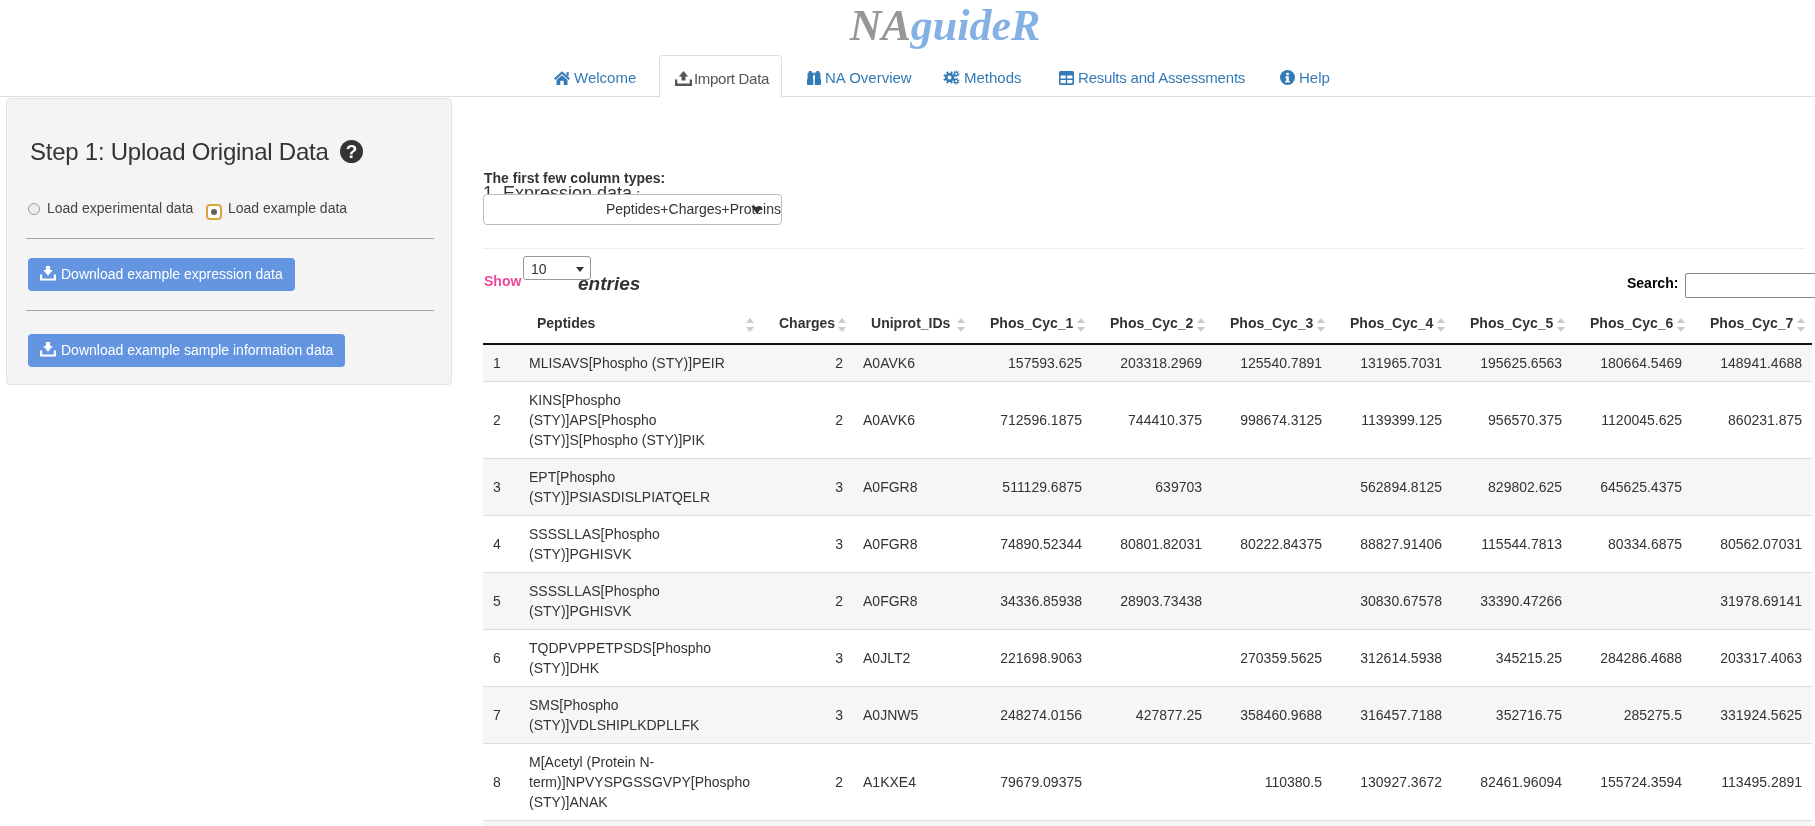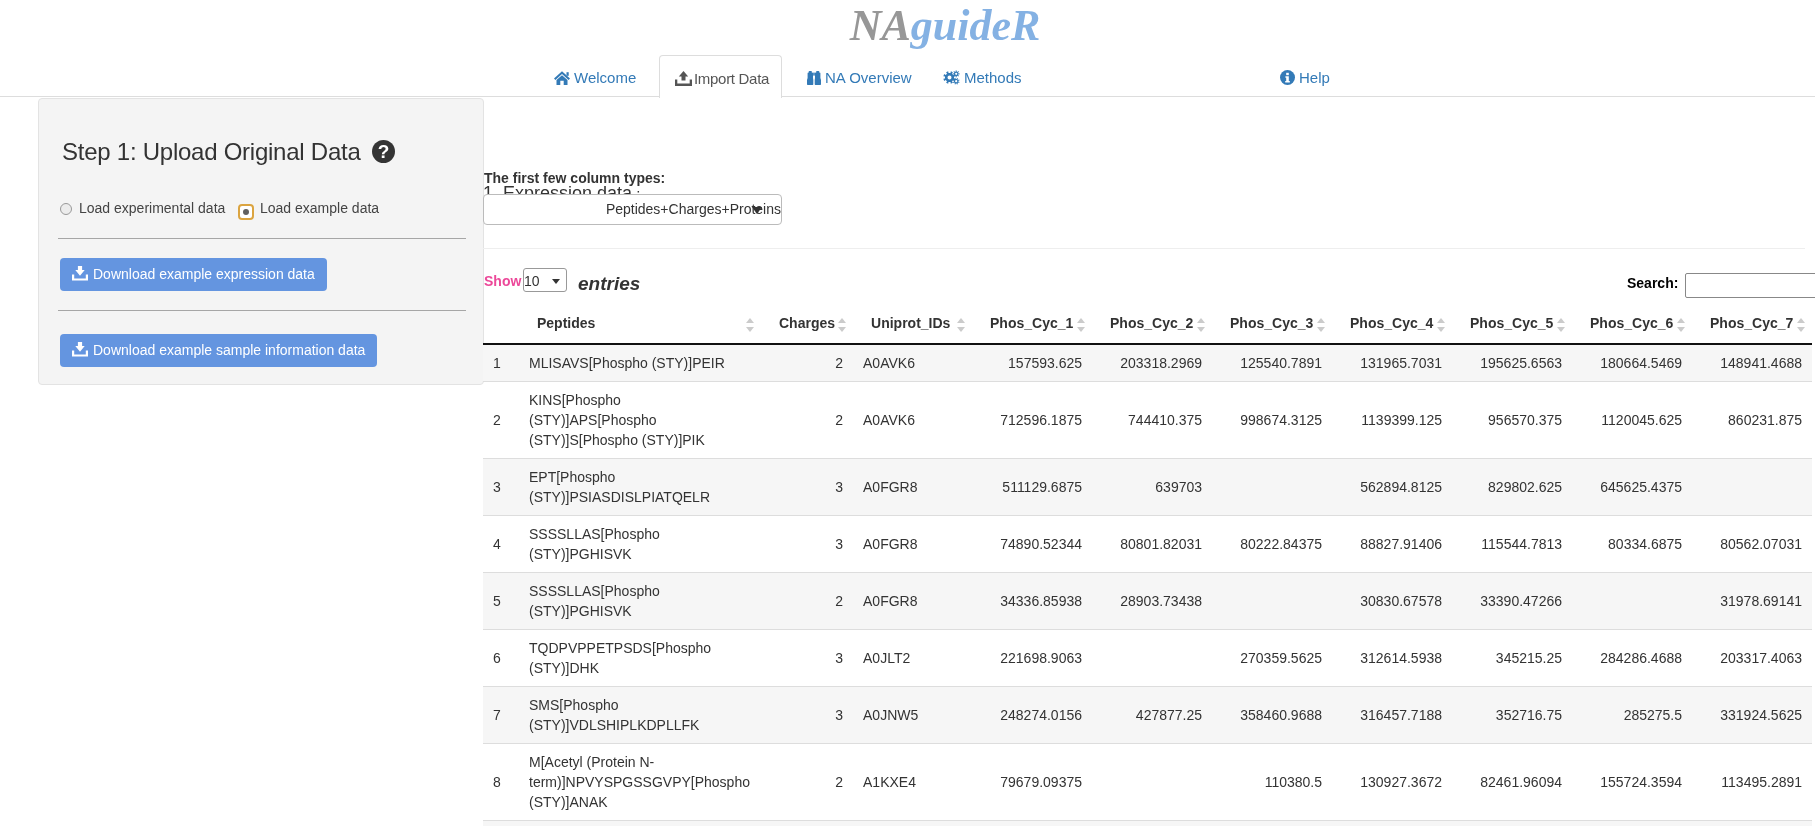--- a/index.html
+++ b/index.html
@@ -19,21 +19,21 @@
 .tab { position:absolute; top:56px; height:20px; padding:11px 15px 9px 15px; font-size:15px;
   color:#337ab7; text-decoration:none; white-space:nowrap; line-height:21px; }
 .tab svg { vertical-align:-2px; margin-right:4px; }
 .tab.active svg { margin-right:2px; }
 .tab.active { letter-spacing:-0.3px; }
 .tab.active { background:#fff; border:1px solid #ddd; border-bottom:none; border-radius:4px 4px 0 0;
   color:#555; top:55px; height:43px; width:123px; padding:12px 0 0 15px; box-sizing:border-box; z-index:5; }
 
 
 #well { position:absolute; left:6px; top:98px; width:444px; height:285px;
-  background:#f4f4f4; border:1px solid #e3e3e3; border-radius:4px;margin-left:32px; }
+  background:#f4f4f4; border:1px solid #e3e3e3; border-radius:4px; }
 #well h3 { position:absolute; left:23px; top:39px; font-size:24px; font-weight:400; color:#333; white-space:nowrap; line-height:28px; letter-spacing:-0.25px; }
 #qicon { position:absolute; left:333px; top:41px; }
 .radio-lbl { position:absolute; top:101px; font-size:14px; color:#444; }
 #r1 { position:absolute; left:21px; top:104px; width:10px; height:10px; border:1.5px solid #999;
   border-radius:50%; background:#ececec; }
 #r2 { position:absolute; left:199px; top:105px; width:12px; height:12px; border:2px solid #dba440;
   border-radius:4px; background:#fff; }
 #r2 i { position:absolute; left:3px; top:3px; width:6px; height:6px; border-radius:50%; background:#606060; display:block; }
 .phr { position:absolute; left:19px; width:408px; height:1px; background:#a6a6a6; }
 .dlbtn { position:absolute; left:21px; height:33px; background:#6495e0; border-radius:4px;
@@ -42,22 +42,22 @@
 
 
 #h-expr { position:absolute; left:483px; top:135px; font-size:18px; color:#333;margin-top:48px; }
 #lbl-types { position:absolute; left:484px; top:170px; font-size:14px; font-weight:bold; color:#333; }
 #sel-types { position:absolute; left:483px; top:194px; width:299px; height:31px; border:1px solid #bbb;
   border-radius:4px; background:#fff; font-size:14px; color:#333; line-height:29px; padding-left:13px; box-sizing:border-box;text-align:right; }
 #sel-types .caret { position:absolute; right:19px; top:12px; width:0; height:0;
   border-left:5.5px solid transparent; border-right:5.5px solid transparent; border-top:7px solid #333; }
 #mainhr { position:absolute; left:483px; top:248px; width:1322px; height:1px; background:#eee; }
 #show-lbl { position:absolute; left:484px; top:273px; font-size:14px; font-weight:bold; color:#ec4899; }
-#len-sel { position:absolute; left:523px; top:268px; width:44px; height:24px; border:1px solid #999;
-  border-radius:3px; background:#fff; font-size:14px; color:#333; line-height:24px; box-sizing:border-box; }
+#len-sel { position:absolute; left:523px; top:256px; width:68px; height:24px; border:1px solid #999;
+  border-radius:3px; background:#fff; font-size:14px; color:#333; line-height:24px; padding-left:7px; box-sizing:border-box; }
 #len-sel .caret { position:absolute; right:6px; top:10px; width:0; height:0;
   border-left:4px solid transparent; border-right:4px solid transparent; border-top:5px solid #333; }
 #entries-lbl { position:absolute; left:578px; top:273px; font-size:19px; font-weight:bold; color:#333;font-style:italic; }
 #search-lbl { position:absolute; left:1627px; top:275px; font-size:14px; font-weight:bold; color:#000000; }
 #search-box { position:absolute; left:1685px; top:273px; width:178px; height:25px; border:1px solid #888;
   border-radius:2px; background:#fff; box-sizing:border-box; }
 
 
 #dt { position:absolute; left:483px; top:303px; border-collapse:collapse; table-layout:fixed;
   font-size:14px; color:#333; }
@@ -105,20 +105,24 @@
         </g>
       </svg>NA Overview</a>
 <a class="tab" style="left:928px;">
 <svg width="17" height="15" viewBox="0 0 17 15">
         <g fill="#337ab7">
           <path fill-rule="evenodd" d="M12.65 8.85 L11.81 10.90 L10.37 9.98 L8.98 11.37 L9.90 12.81 L7.85 13.65 L7.48 11.99 L5.52 11.99 L5.15 13.65 L3.10 12.81 L4.02 11.37 L2.63 9.98 L1.19 10.90 L0.35 8.85 L2.01 8.48 L2.01 6.52 L0.35 6.15 L1.19 4.10 L2.63 5.02 L4.02 3.63 L3.10 2.19 L5.15 1.35 L5.52 3.01 L7.48 3.01 L7.85 1.35 L9.90 2.19 L8.98 3.63 L10.37 5.02 L11.81 4.10 L12.65 6.15 L10.99 6.52 L10.99 8.48 Z M8.50 7.50 A2.00 2.00 0 1 0 4.50 7.50 A2.00 2.00 0 1 0 8.50 7.50 Z"></path>
           <path fill-rule="evenodd" d="M16.55 3.20 L16.55 4.40 L15.46 4.21 L15.09 5.11 L15.99 5.74 L15.14 6.59 L14.51 5.69 L13.61 6.06 L13.80 7.15 L12.60 7.15 L12.79 6.06 L11.89 5.69 L11.26 6.59 L10.41 5.74 L11.31 5.11 L10.94 4.21 L9.85 4.40 L9.85 3.20 L10.94 3.39 L11.31 2.49 L10.41 1.86 L11.26 1.01 L11.89 1.91 L12.79 1.54 L12.60 0.45 L13.80 0.45 L13.61 1.54 L14.51 1.91 L15.14 1.01 L15.99 1.86 L15.09 2.49 L15.46 3.39 Z M14.30 3.80 A1.10 1.10 0 1 0 12.10 3.80 A1.10 1.10 0 1 0 14.30 3.80 Z"></path>
           <path fill-rule="evenodd" d="M16.52 11.93 L16.06 13.03 L15.14 12.44 L14.44 13.14 L15.03 14.06 L13.93 14.52 L13.69 13.45 L12.71 13.45 L12.47 14.52 L11.37 14.06 L11.96 13.14 L11.26 12.44 L10.34 13.03 L9.88 11.93 L10.95 11.69 L10.95 10.71 L9.88 10.47 L10.34 9.37 L11.26 9.96 L11.96 9.26 L11.37 8.34 L12.47 7.88 L12.71 8.95 L13.69 8.95 L13.93 7.88 L15.03 8.34 L14.44 9.26 L15.14 9.96 L16.06 9.37 L16.52 10.47 L15.45 10.71 L15.45 11.69 Z M14.30 11.20 A1.10 1.10 0 1 0 12.10 11.20 A1.10 1.10 0 1 0 14.30 11.20 Z"></path>
         </g>
       </svg>Methods</a>
+<a class="tab" style="left:1044px; letter-spacing:-0.2px;">
+<svg width="15" height="14" viewBox="0 0 15 14">
+        <path fill="#337ab7" fill-rule="evenodd" d="M1.5 0 h12 a1.5 1.5 0 0 1 1.5 1.5 v11 a1.5 1.5 0 0 1 -1.5 1.5 h-12 A1.5 1.5 0 0 1 0 12.5 v-11 A1.5 1.5 0 0 1 1.5 0 Z M1.6 4.6 h5.2 v3 H1.6 Z M8.2 4.6 h5.2 v3 H8.2 Z M1.6 9 h5.2 v3.3 H1.6 Z M8.2 9 h5.2 v3.3 H8.2 Z"></path>
+      </svg>Results and Assessments</a>
 <a class="tab" style="left:1265px;">
 <svg width="15" height="15" viewBox="0 0 15 15">
         <circle cx="7.5" cy="7.5" r="7.5" fill="#337ab7"></circle>
         <rect x="6.2" y="2.8" width="2.6" height="2.4" fill="#fff"></rect>
         <path d="M5.4 6.2 h3.4 v4.7 h1 v1.6 H5.2 v-1.6 h1 v-3.1 h-0.8 Z" fill="#fff"></path>
       </svg>Help</a>
 
 <div id="well">
   <h3>Step 1: Upload Original Data</h3>
   <div id="qicon"><svg width="23" height="23" viewBox="0 0 23 23">

